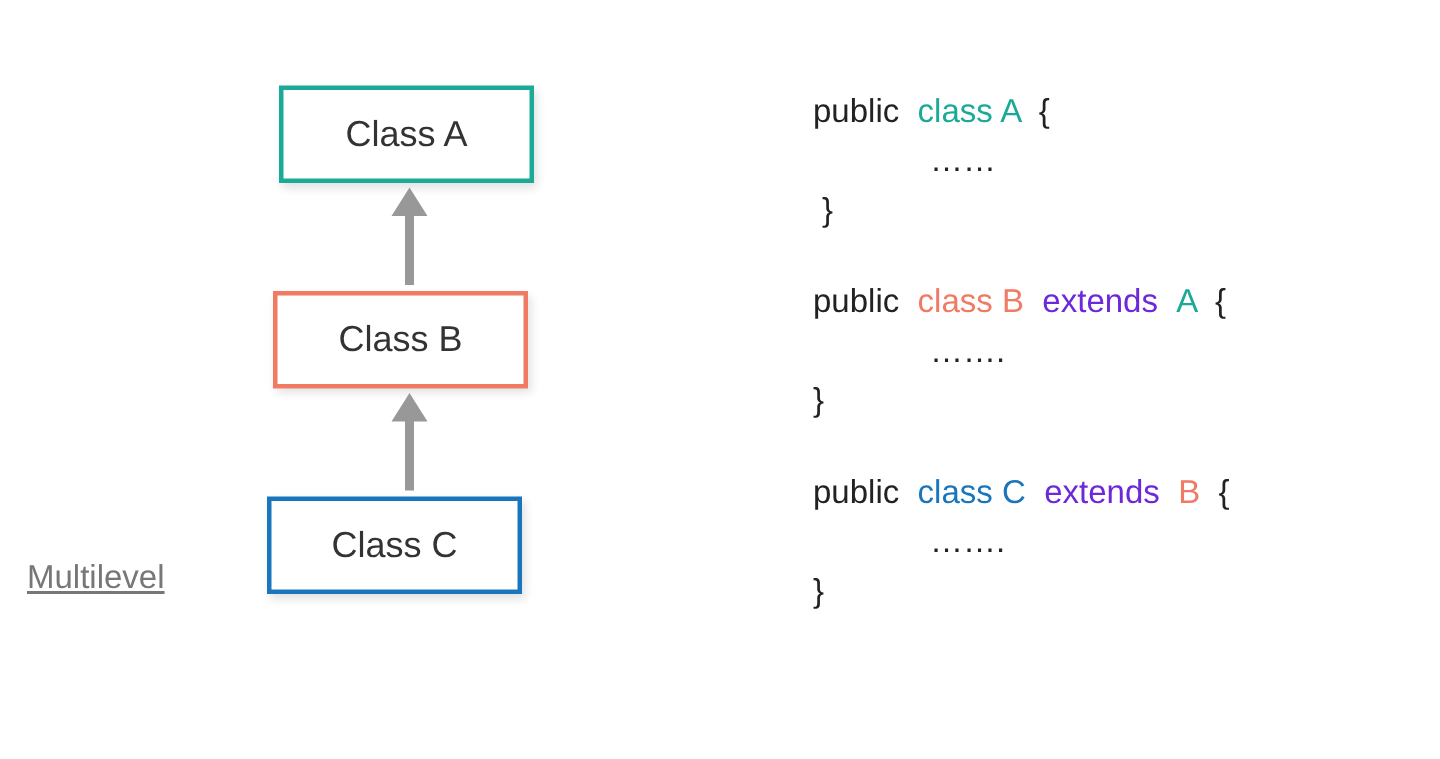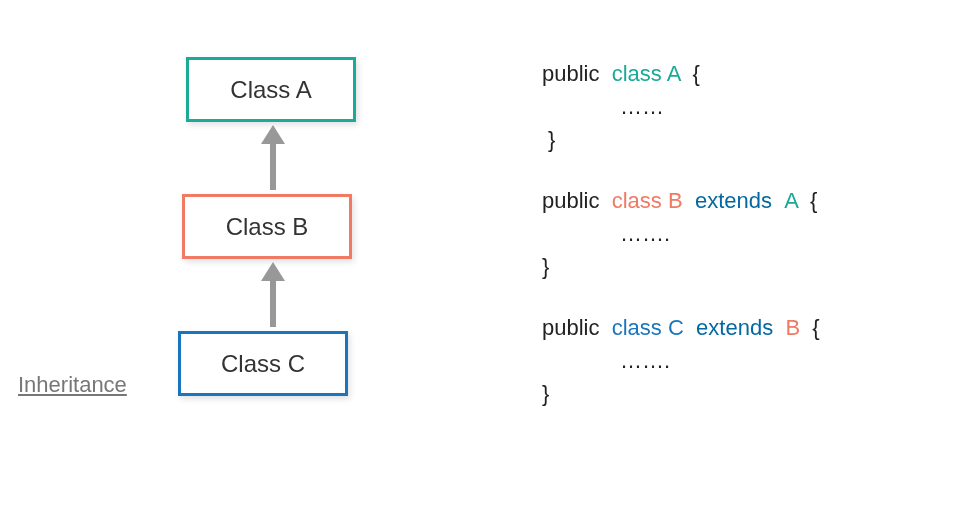--- a/index.html
+++ b/index.html
@@ -64,33 +64,33 @@
       font-size: 22px;
       line-height: 1.5;
       color: #222;
     }
     
     .code-block {
       margin-bottom: 28px;
     }
     
     .kw-public { color: #222; }
-    .kw-extends { color: #0369a1; text-align: center; }
+    .kw-extends { color: #6d28d9; text-align: center; }
     .c-teal { color: #1baa97; }
     .c-red { color: #f07a63; }
     .c-blue { color: #1a76bc; }
     
     .indent { padding-left: 78px; color: #222; }
     .brace { color: #222; }
   </style>
 </head>
 <body>
 
 <div class="caption">
-  <span>Inheritance</span><br>
+  <span>Multilevel</span><br>
 </div>
 
 <div class="diagram">
   <div class="class-box box-a">
     <span>Class A</span>
   </div>
 
   <div class="arrow">
     <svg width="30" height="72">
       <polygon points="15,3 3,22 12,22 12,68 18,68 18,22 27,22" fill="#989898"></polygon>

